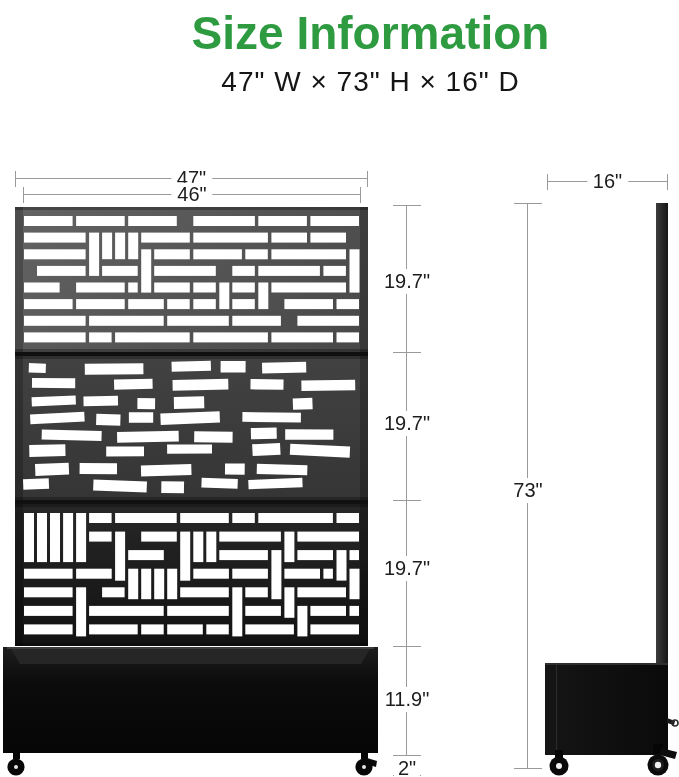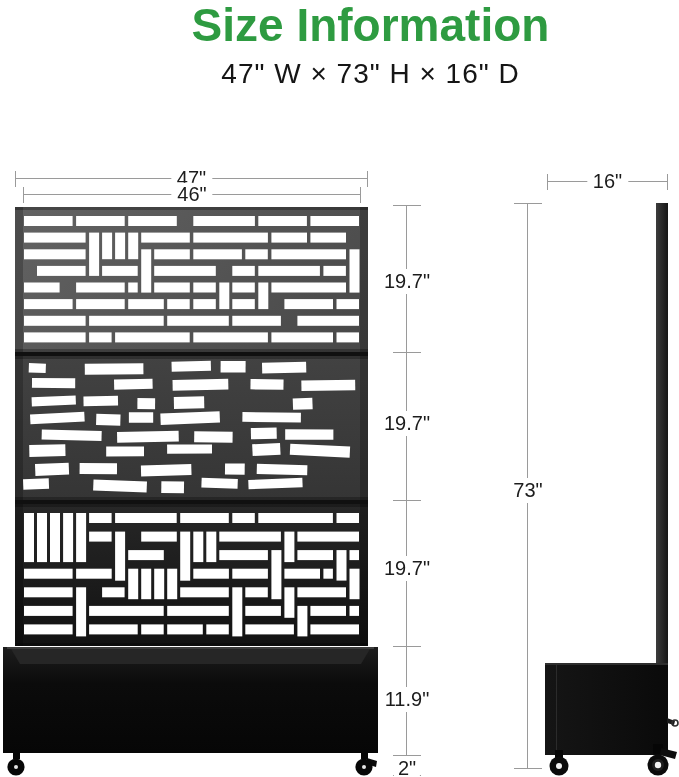--- a/index.html
+++ b/index.html
@@ -7,21 +7,21 @@
     --ink:#1c1c1c;
     --green:#2e9b41;
   }
   html,body{margin:0;padding:0;background:#fff;}
   .canvas{
     position:relative;width:679px;height:777px;background:#fff;overflow:hidden;
     font-family:"Liberation Sans", sans-serif;color:var(--ink);
   }
   
   .hdr{position:absolute;left:62px;top:0;width:617px;text-align:center;}
-  .title{margin:0;padding-top:1px;font-size:46px;line-height:1.08;font-weight:bold;color:var(--green);letter-spacing:0px;}
+  .title{margin:0;padding-top:9px;font-size:46px;line-height:1.08;font-weight:bold;color:var(--green);letter-spacing:0px;}
   .subtitle{margin-top:7px;font-size:28px;color:#151515;letter-spacing:1px;}
   
   .dim-h{position:absolute;border-top:1px solid var(--line);}
   .dim-h::before,.dim-h::after{content:"";position:absolute;top:-8px;width:1px;height:16px;background:var(--line);}
   .dim-h::before{left:0;}
   .dim-h::after{right:0;}
   .dim-h .lbl{position:absolute;left:50%;top:0;transform:translate(-50%,-53%);
     background:#fff;padding:0 6px;font-size:20px;white-space:nowrap;}
   .dim-v{position:absolute;border-left:1px solid var(--line);}
   .dim-v .tick{position:absolute;left:-14px;width:28px;height:1px;background:var(--line);}

